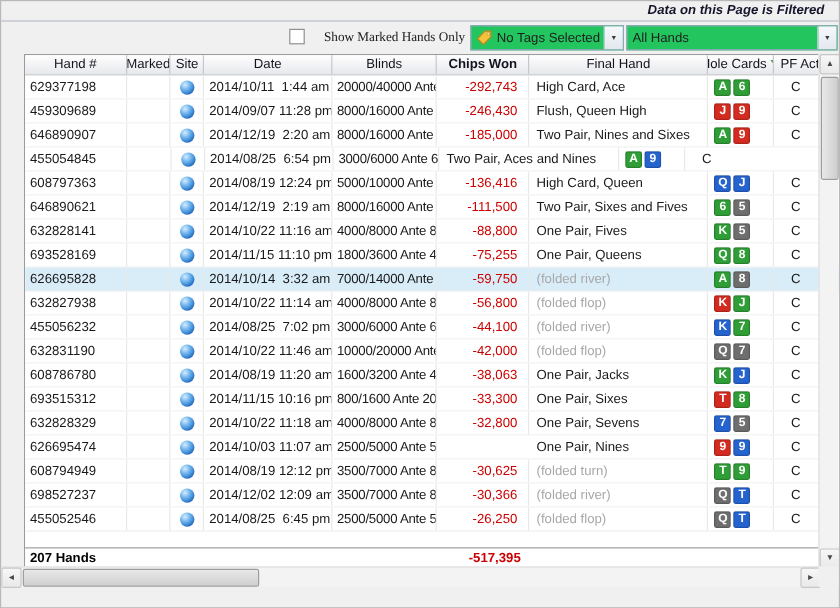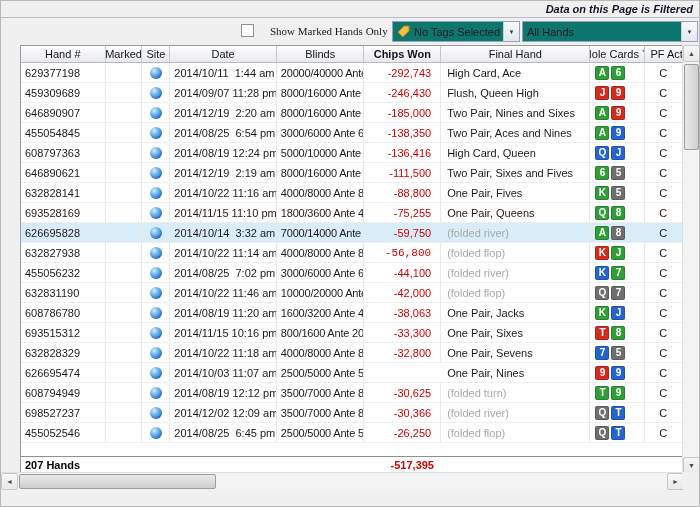--- a/index.html
+++ b/index.html
@@ -3,27 +3,27 @@
 <meta charset="utf-8">
 <style>
   * { margin:0; padding:0; box-sizing:border-box; }
   html,body { width:700px; height:507px; overflow:hidden; }
   body { font-family:"Liberation Sans","DejaVu Sans",sans-serif; font-size:11px; color:#1a1a1a; background:#f0f0f0; }
 
   .window { position:relative; width:700px; height:507px; background:#f0f0f0; border:1px solid #b9b9b9; overflow:hidden; }
 
   
   .notice { position:absolute; top:0; left:0; right:0; height:17px; display:flex; justify-content:flex-end; align-items:center;
-            padding-right:6px; font-style:italic; font-weight:bold; color:#15152c; border-bottom:1px solid #b9bdc9; }
+            padding-right:12px; font-style:italic; font-weight:bold; color:#15152c; border-bottom:1px solid #b9bdc9; }
 
   
   .toolbar { position:absolute; top:17px; left:0; right:0; height:27px; }
   .chk { position:absolute; left:240px; top:6px; display:flex; align-items:center; gap:16px;font-family:Liberation Serif, serif; }
   .checkbox { width:13px; height:13px; background:#fff; border:1px solid #8e8e8e; }
-  .combo { position:absolute; top:3px; height:21px; background:#0f766e; border:1px solid #93a5bc; display:flex; align-items:center; padding-left:4px; }
+  .combo { position:absolute; top:3px; height:21px; background:#22c55e; border:1px solid #93a5bc; display:flex; align-items:center; padding-left:4px; }
   .combo-tags { left:391px; width:128px; }
   .combo-hands { left:521px; width:176px; }
   .combo-text { flex:1; white-space:nowrap; overflow:hidden; color:#1e1e1e; }
   .combo-arrow { width:16px; height:100%; display:flex; align-items:center; justify-content:center; font-size:6px; color:#3c3c3c;
                  background:linear-gradient(#f6f8fb,#e3e8ef); border-left:1px solid #c9d3e0; }
   .tag-icon { margin-right:4px; flex:none; }
 
   
   .grid { position:absolute; top:44px; left:19px; width:682px; height:429px; background:#fff; border:1px solid #9b9b9b;
           display:flex; flex-direction:column; }
@@ -159,21 +159,20 @@
           <div class="cell c-final">Two Pair, Nines and Sixes</div>
           <div class="cell c-cards"><span class="card" style="background: rgb(47, 158, 54);">A</span><span class="card" style="background: rgb(212, 43, 32);">9</span></div>
           <div class="cell c-pf">C</div>
         </div>
         <div class="trow">
           <div class="cell c-hand">455054845</div>
           <div class="cell c-marked"></div>
           <div class="cell c-site"><span class="site-orb"></span></div>
           <div class="cell c-date">2014/08/25  6:54 pm</div>
           <div class="cell c-blinds">3000/6000 Ante 600</div>
-          <div class="cell c-chips" style="color: rgb(204, 0, 0);">-138,350</div>
           <div class="cell c-final">Two Pair, Aces and Nines</div>
           <div class="cell c-cards"><span class="card" style="background: rgb(47, 158, 54);">A</span><span class="card" style="background: rgb(37, 99, 207);">9</span></div>
           <div class="cell c-pf">C</div>
         </div>
         <div class="trow">
           <div class="cell c-hand">608797363</div>
           <div class="cell c-marked"></div>
           <div class="cell c-site"><span class="site-orb"></span></div>
           <div class="cell c-date">2014/08/19 12:24 pm</div>
           <div class="cell c-blinds">5000/10000 Ante 10</div>
@@ -225,21 +224,21 @@
           <div class="cell c-final" style="color: rgb(168, 168, 168);">(folded river)</div>
           <div class="cell c-cards"><span class="card" style="background: rgb(47, 158, 54);">A</span><span class="card" style="background: rgb(110, 110, 110);">8</span></div>
           <div class="cell c-pf">C</div>
         </div>
         <div class="trow">
           <div class="cell c-hand">632827938</div>
           <div class="cell c-marked"></div>
           <div class="cell c-site"><span class="site-orb"></span></div>
           <div class="cell c-date">2014/10/22 11:14 am</div>
           <div class="cell c-blinds">4000/8000 Ante 800</div>
-          <div class="cell c-chips" style="color: rgb(204, 0, 0); font-family: Liberation Mono, monospace;">-56,800</div>
+          <div class="cell c-chips" style="color: rgb(204, 0, 0);">-56,800</div>
           <div class="cell c-final" style="color: rgb(168, 168, 168);">(folded flop)</div>
           <div class="cell c-cards"><span class="card" style="background: rgb(212, 43, 32);">K</span><span class="card" style="background: rgb(47, 158, 54);">J</span></div>
           <div class="cell c-pf">C</div>
         </div>
         <div class="trow">
           <div class="cell c-hand">455056232</div>
           <div class="cell c-marked"></div>
           <div class="cell c-site"><span class="site-orb"></span></div>
           <div class="cell c-date">2014/08/25  7:02 pm</div>
           <div class="cell c-blinds">3000/6000 Ante 600</div>

